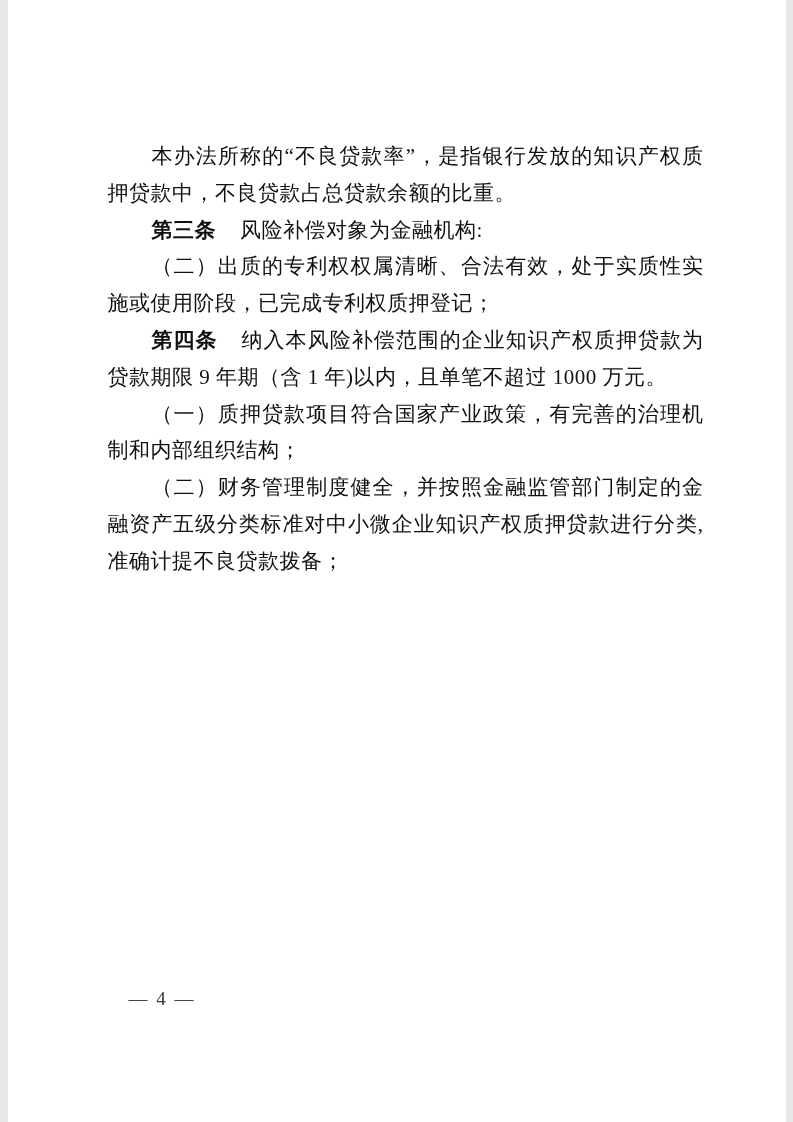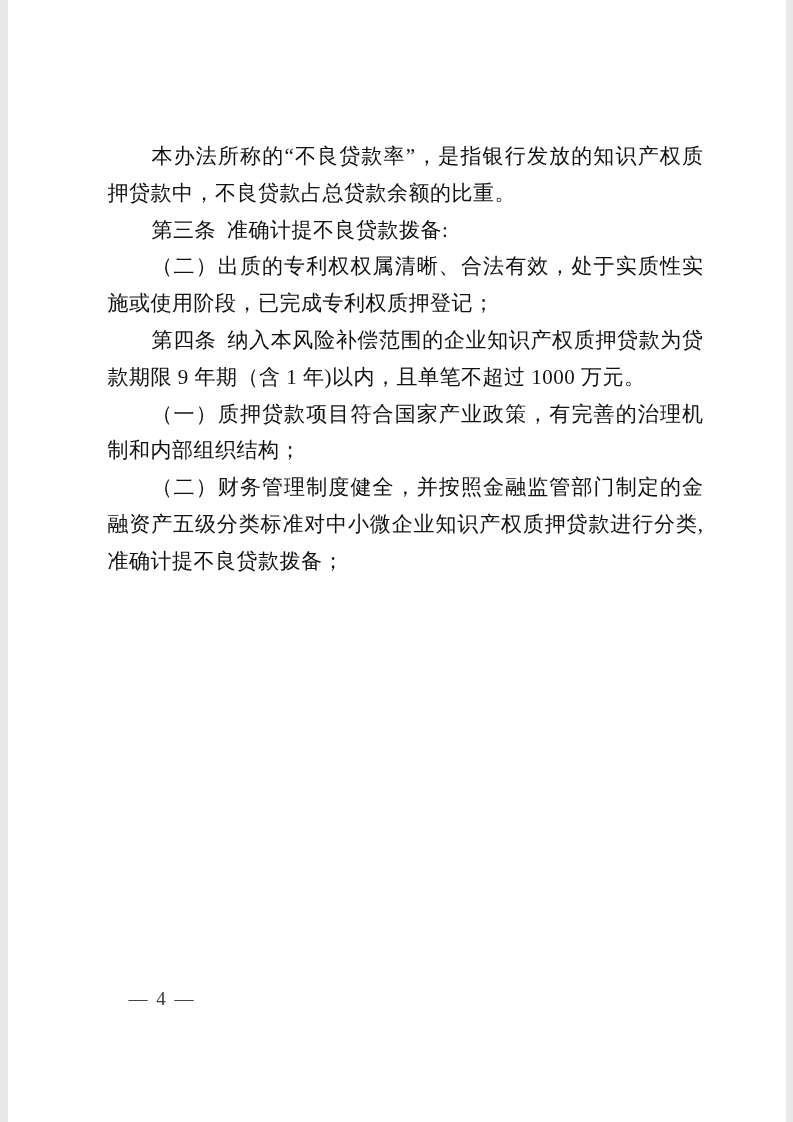--- a/index.html
+++ b/index.html
@@ -27,40 +27,40 @@
     letter-spacing: 0.5px;
     text-align: justify;
     text-justify: inter-character;
   }
   .para {
     margin: 0;
     padding: 0;
     text-indent: 44px;
   }
   .lead {
-    font-weight: normal;
+    font-weight: bold;
     font-family: "Liberation Sans", "DejaVu Sans", sans-serif;
-    margin-right: 11px;
+    margin-right: 24px;
   }
   .footer {
     position: absolute;
     left: 121px;
     top: 988px;
     color: var(--footer-color, #3a3a3a);
     font-size: 19px;
     letter-spacing: 2px;
     white-space: pre;
   }
 </style>
 </head>
 <body>
 
 <div class="page" style="--text-color: #111111; --page-bg: #ffffff; --footer-color: #3a3a3a;">
   <div class="doc-body">
       <p class="para"><span>本办法所称的“不良贷款率”，是指银行发放的知识产权质押贷款中，不良贷款占总贷款余额的比重。</span></p>
-      <p class="para"><span class="lead">第三条</span><span>准确计提不良贷款拨备:</span></p>
+      <p class="para"><span class="lead">第三条</span><span>风险补偿对象为金融机构:</span></p>
       <p class="para"><span>（二）出质的专利权权属清晰、合法有效，处于实质性实施或使用阶段，已完成专利权质押登记；</span></p>
       <p class="para"><span class="lead">第四条</span><span>纳入本风险补偿范围的企业知识产权质押贷款为贷款期限 9 年期（含 1 年)以内，且单笔不超过 1000 万元。</span></p>
       <p class="para"><span>（一）质押贷款项目符合国家产业政策，有完善的治理机制和内部组织结构；</span></p>
       <p class="para"><span>（二）财务管理制度健全，并按照金融监管部门制定的金融资产五级分类标准对中小微企业知识产权质押贷款进行分类,准确计提不良贷款拨备；</span></p>
     </div>
   <div class="footer">— 4 —</div>
 </div>
 
 </body></html>

